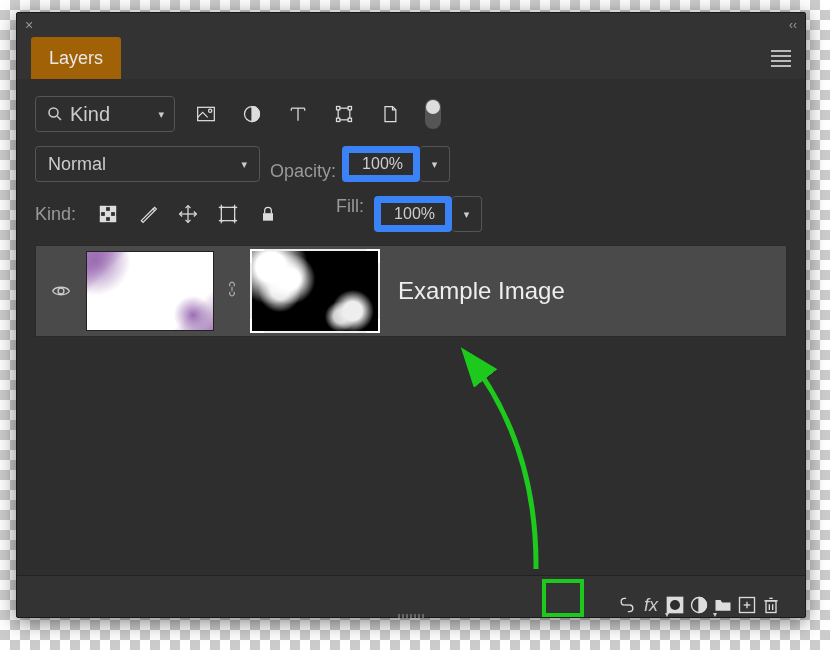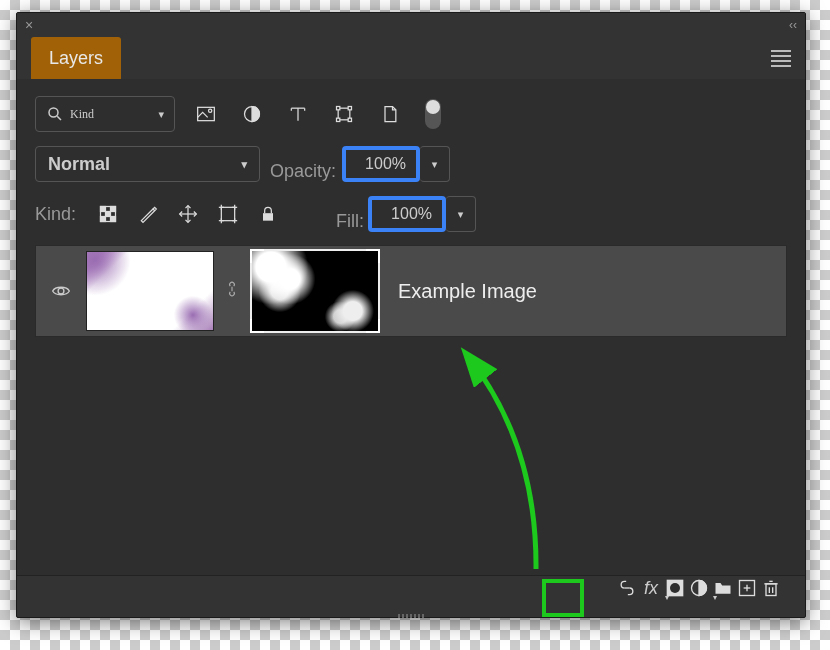--- a/index.html
+++ b/index.html
@@ -90,21 +90,21 @@
       border: 1px solid #555;
       border-radius: 4px;
       display: flex;
       align-items: center;
       padding: 0 10px;
       background: #2e2e2e;
       cursor: pointer;
       justify-content: space-between;
     }
     .kind-dd .mag { font-size: 16px; margin-right: 6px; }
-    .kind-dd .lbl { flex: 1; font-size: 12px; font-family: Liberation Serif, serif; }
+    .kind-dd .lbl { flex: 1; font-size: 20px; }
     .chev { font-size: 11px; color: #ccc; }
     .filter-icons { display: flex; align-items: center; gap: 24px; }
     .fbtn {
       width: 22px; height: 22px;
       display: flex; align-items: center; justify-content: center;
       color: #ddd; cursor: pointer;
     }
     .fbtn svg { width: 20px; height: 20px; stroke: #ddd; fill: none; stroke-width: 1.5; }
     .toggle {
       width: 16px; height: 30px;
@@ -130,28 +130,27 @@
       width: 225px;
       height: 36px;
       border: 1px solid #555;
       border-radius: 4px;
       display: flex;
       align-items: center;
       justify-content: space-between;
       padding: 0 12px;
       font-size: 18px;
       cursor: pointer;
-      font-weight: bold;
     }
     .opacity-group { display: flex; align-items: flex-end; gap: 6px; }
     .gray-label { color: #999; font-size: 18px; }
     .value-box {
       height: 36px;
       width: 78px;
-      border: 4px solid #3b82f6;
+      border: 7px solid #3b82f6;
       border-radius: 4px;
       display: flex;
       align-items: center;
       padding: 0 10px;
       font-size: 16px;
       justify-content: flex-end;
     }
     .small-dd {
       width: 30px; height: 36px;
       border: 1px solid #555;
@@ -170,21 +169,21 @@
     }
     .lock-row .gray-label { margin-right: 4px; }
     .lock-icons { display: flex; align-items: center; gap: 16px; }
     .libtn {
       width: 24px; height: 24px;
       display: flex; align-items: center; justify-content: center;
       cursor: pointer;
       color: #ccc;
     }
     .libtn svg { width: 20px; height: 20px; stroke: #ddd; fill: none; stroke-width: 1.5; }
-    .fill-group { margin-left: 40px; display: flex; align-items: flex-end; }
+    .fill-group { margin-left: 40px; display: flex; align-items: flex-start; gap: 6px; }
     .layer-area {
       flex: 1;
       margin-top: 6px;
     }
     .layer-row {
       height: 92px;
       background: #4a4a4a;
       display: flex;
       align-items: center;
       border: 1px solid #2a2a2a;
@@ -248,28 +247,28 @@
         radial-gradient(circle at 80% 75%, #eee 8%, transparent 18%),
         radial-gradient(circle at 70% 82%, #ccc 6%, transparent 14%);
     }
     
     .mask-thumb .br { position:absolute; width:14px; height:14px; border: 2px solid #fff; }
     .mask-thumb .br.tl { top:-2px; left:-2px; border-right:none; border-bottom:none; }
     .mask-thumb .br.tr { top:-2px; right:-2px; border-left:none; border-bottom:none; }
     .mask-thumb .br.bl { bottom:-2px; left:-2px; border-right:none; border-top:none; }
     .mask-thumb .br.brr { bottom:-2px; right:-2px; border-left:none; border-top:none; }
     .layer-name {
-      font-size: 20px;
+      font-size: 24px;
       color: #eee;
     }
     .bottom-bar {
       height: 42px;
       border-top: 1px solid #222;
       display: flex;
-      align-items: flex-start;
+      align-items: flex-end;
       justify-content: flex-end;
       padding: 0 22px;
       position: relative;
     }
     .bbtn {
       width: 24px; height: 24px;
       display: flex; align-items: center; justify-content: center;
       color: #ccc; cursor: pointer;
     }
     .bbtn svg { width: 20px; height: 20px; stroke: #ddd; fill: none; stroke-width: 1.6; }

